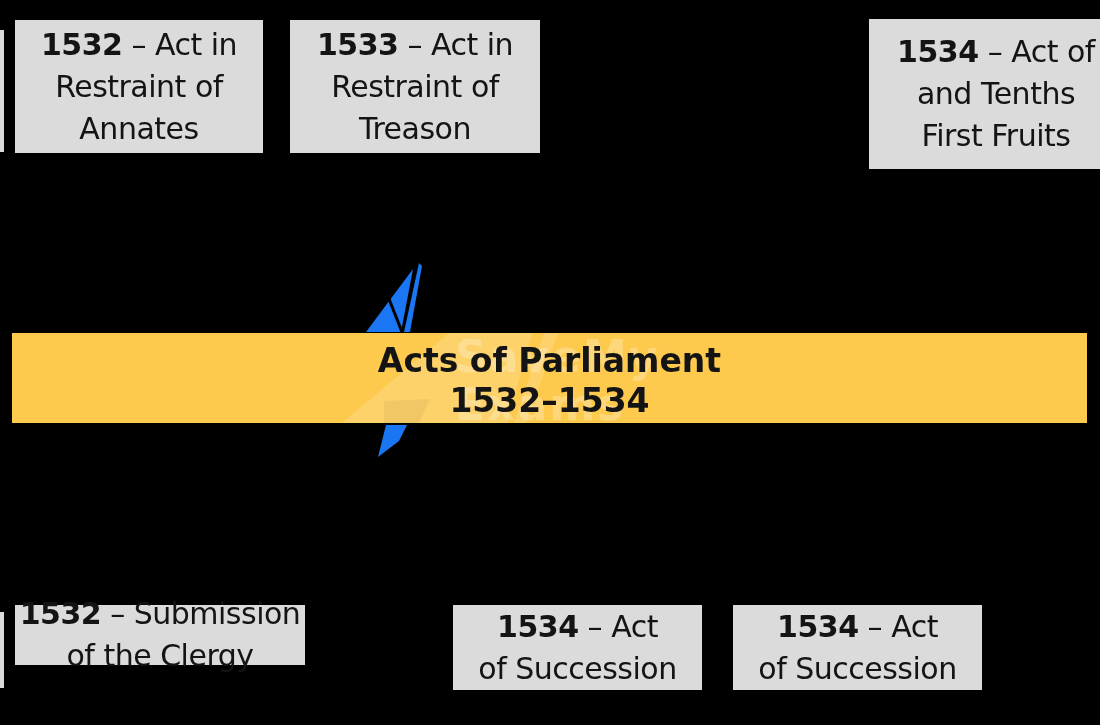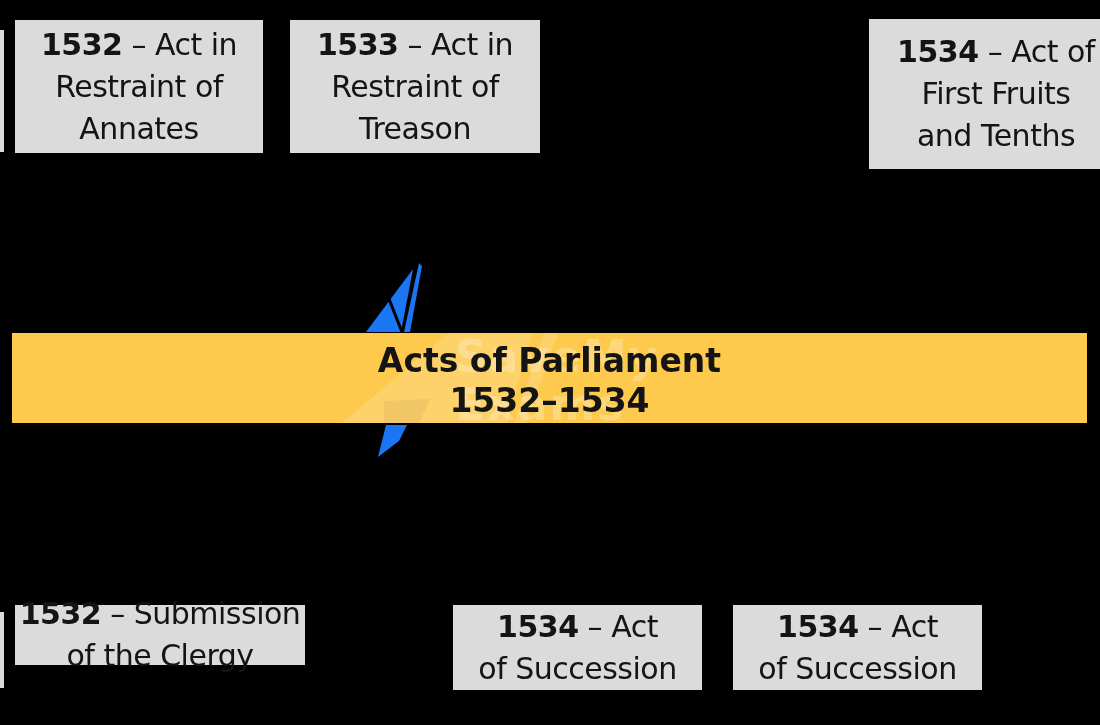--- a/index.html
+++ b/index.html
@@ -86,22 +86,22 @@
       <div>Restraint of</div>
       <div>Annates</div>
     </div>
   <div class="box b-t2">
       <div><span class="yr">1533</span> – Act in</div>
       <div>Restraint of</div>
       <div>Treason</div>
     </div>
   <div class="box b-t4">
       <div><span class="yr">1534</span> – Act of</div>
+      <div>and Tenths</div>
       <div>First Fruits</div>
-      <div>and Tenths</div>
     </div>
 
   <svg class="bolt-svg" width="1100" height="725" viewBox="0 0 1100 725" aria-hidden="true">
     <polygon points="413,269 366,332 401,332" style="fill:var(--bolt-blue)"></polygon>
     <polygon points="419,263 422,266 410,332 404,332" style="fill:var(--bolt-blue)"></polygon>
     <line x1="389" y1="299" x2="402" y2="332" stroke="#000000" stroke-width="3"></line>
     <polygon points="386,425 407,425 399,441 378,457" style="fill:var(--bolt-blue)"></polygon>
   </svg>
 
   <div class="banner">

